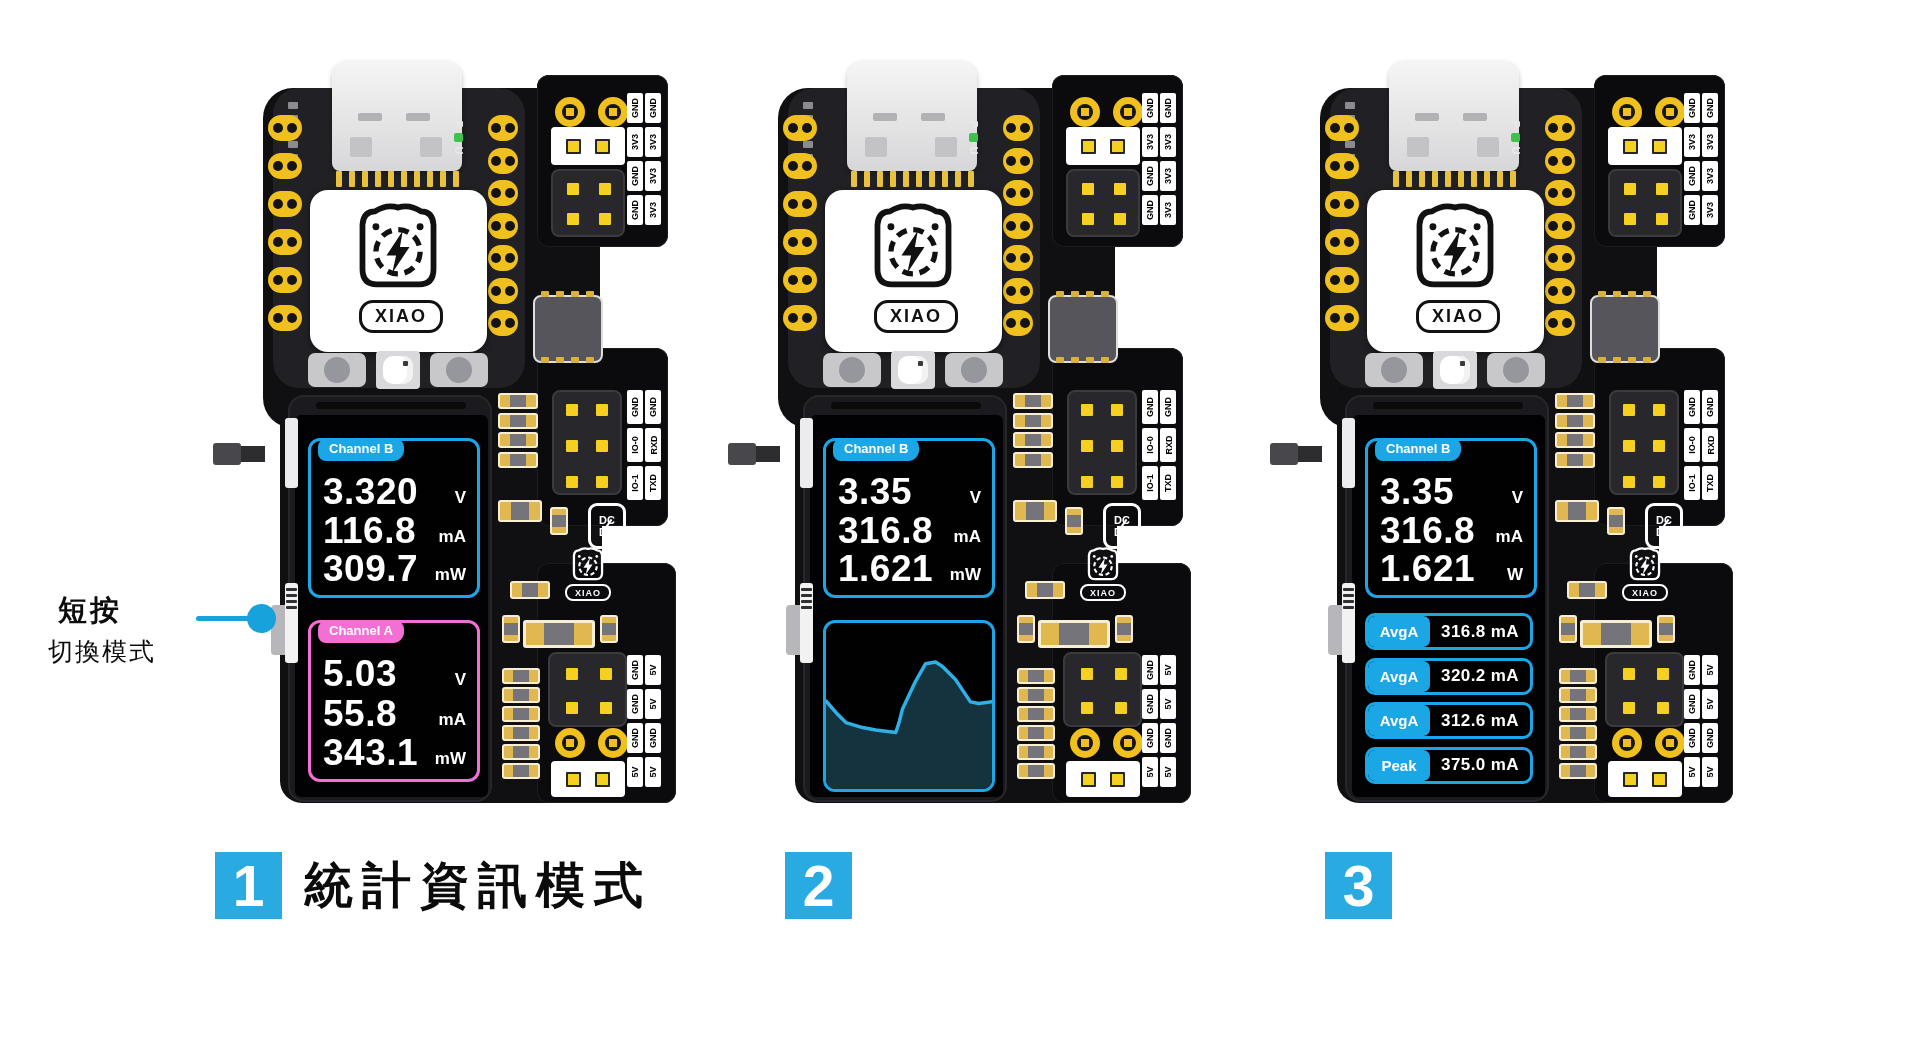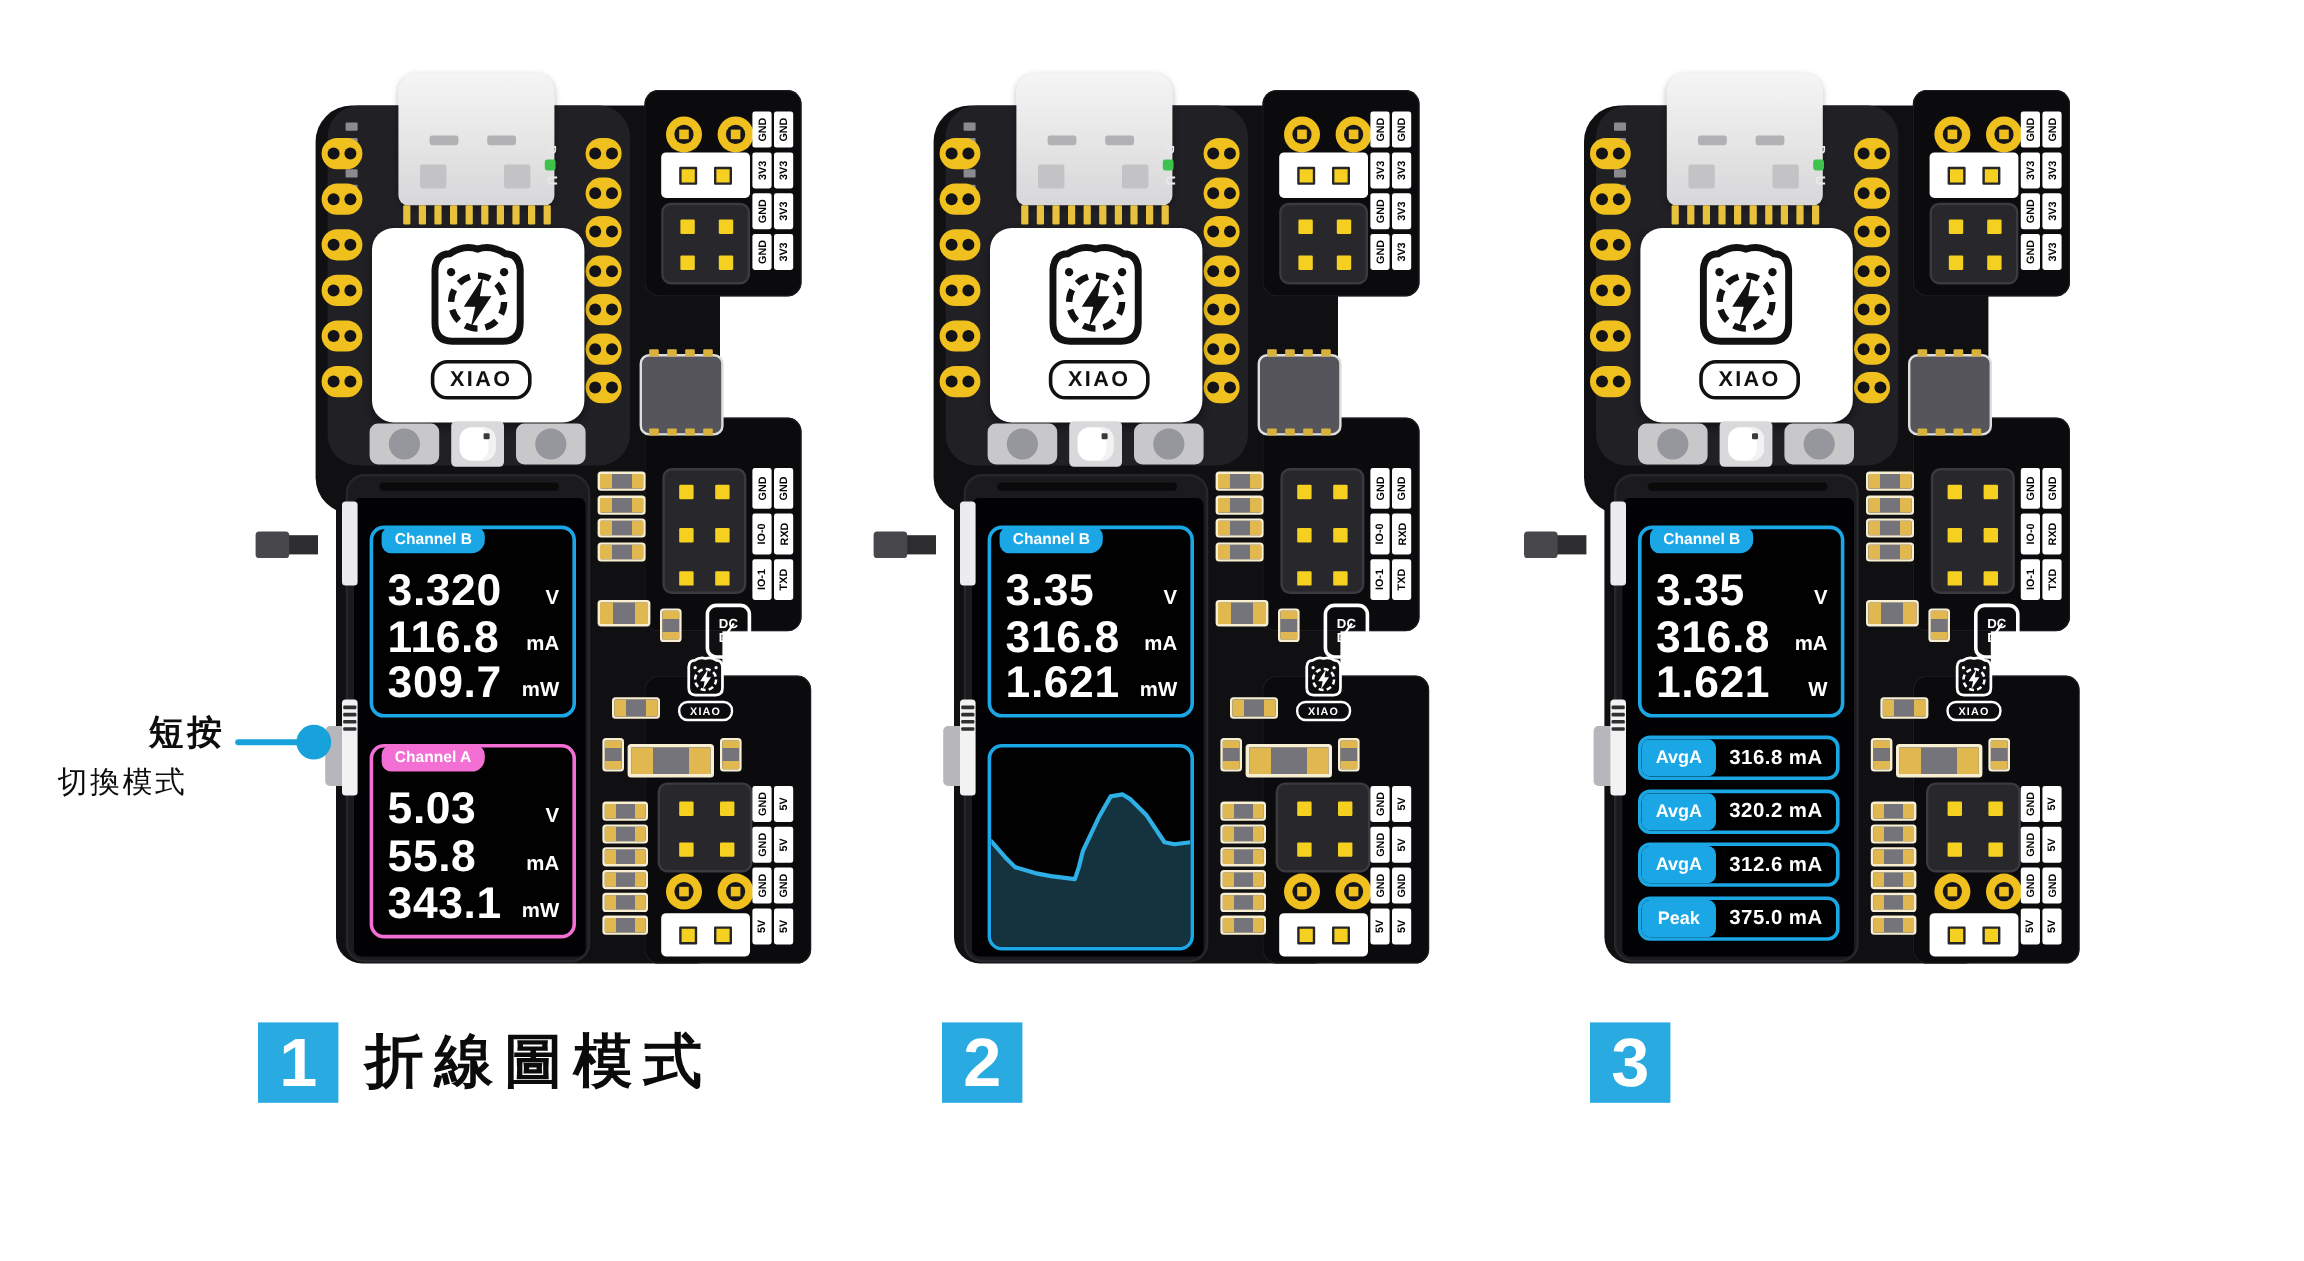--- a/index.html
+++ b/index.html
@@ -65,21 +65,21 @@
   .dcdc{left:330px;top:458px;width:38px;height:46px;border:3px solid #fff;border-radius:9px;display:flex;flex-direction:column;align-items:center;justify-content:center;color:#fff;font-size:11px;font-weight:bold;line-height:1.1;box-sizing:border-box;}
   .dcdc i{width:16px;height:2px;background:#fff;transform:rotate(-55deg);margin:-1px 0;}
   .minibadge{border:2px solid #fff;border-radius:8px;color:#fff;font-size:9px;font-weight:bold;display:flex;align-items:center;justify-content:center;letter-spacing:1px;}
   .sw-tab{left:-45px;top:398px;width:28px;height:22px;background:#48484c;border-radius:3px;}
   .sw-stem{left:-19px;top:401px;width:26px;height:16px;background:#2d2d30;}
   .side-white{left:27px;top:373px;width:13px;height:70px;background:#ececee;border-radius:3px;}
   .press-wedge{left:13px;top:560px;width:22px;height:50px;background:#b7b7bb;border-radius:4px;}
   .press-bar{left:27px;top:538px;width:13px;height:80px;background:#f2f2f3;border-radius:3px;}
   .ridge{left:28px;width:11px;height:3px;background:#303033;border-radius:1px;}
   
-  .ann-title{left:58px;top:591px;width:130px;text-align:right;font-size:29px;font-weight:bold;color:#0d0d0d;letter-spacing:3px;}
+  .ann-title{left:58px;top:591px;width:130px;text-align:left;font-size:29px;font-weight:bold;color:#0d0d0d;letter-spacing:3px;}
   .ann-sub{left:48px;top:635px;width:140px;font-size:25px;color:#0d0d0d;letter-spacing:2px;}
   .ann-line{left:196px;top:616px;width:60px;height:5px;background:#17A2DC;border-radius:3px;}
   .ann-dot{left:247px;top:604px;width:29px;height:29px;border-radius:50%;background:#17A2DC;}
   .caption{top:852px;display:flex;align-items:center;gap:22px;}
   .cap-num{width:67px;height:67px;background:#29ABE2;color:#fff;font-size:57px;font-weight:bold;display:flex;align-items:center;justify-content:center;flex:none;}
   .cap-label{font-size:49px;font-weight:bold;color:#0b0b0b;letter-spacing:9px;white-space:nowrap;line-height:1;}
 </style>
 </head>
 <body>
 
@@ -996,21 +996,21 @@
       </div>
     </div>
 
   <div class="abs ann-title">短按</div>
   <div class="abs ann-sub">切換模式</div>
   <div class="abs ann-line"></div>
   <div class="abs ann-dot"></div>
 
   <div class="abs caption" style="left:215px;">
     <div class="cap-num">1</div>
-    <div class="cap-label">折線圖模式</div>
+    <div class="cap-label">統計資訊模式</div>
   </div>
   <div class="abs caption" style="left:785px;">
     <div class="cap-num">2</div>
   </div>
   <div class="abs caption" style="left:1325px;">
     <div class="cap-num">3</div>
   </div>
 </div>
 
 </body></html>

